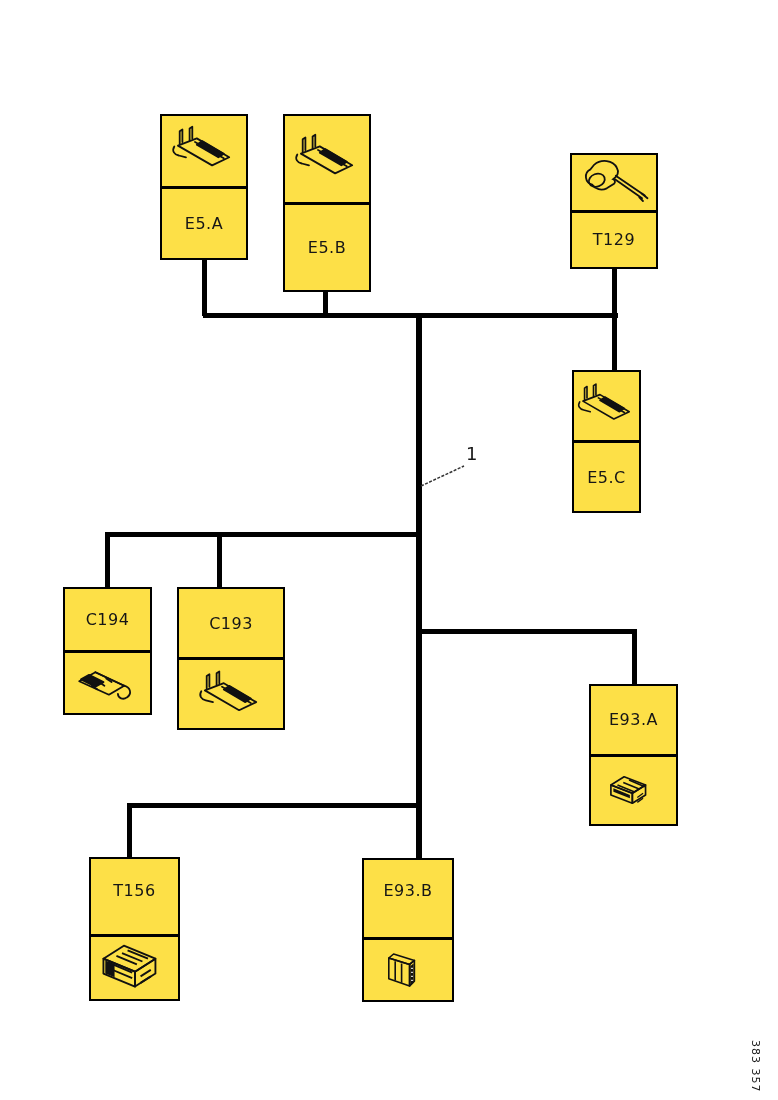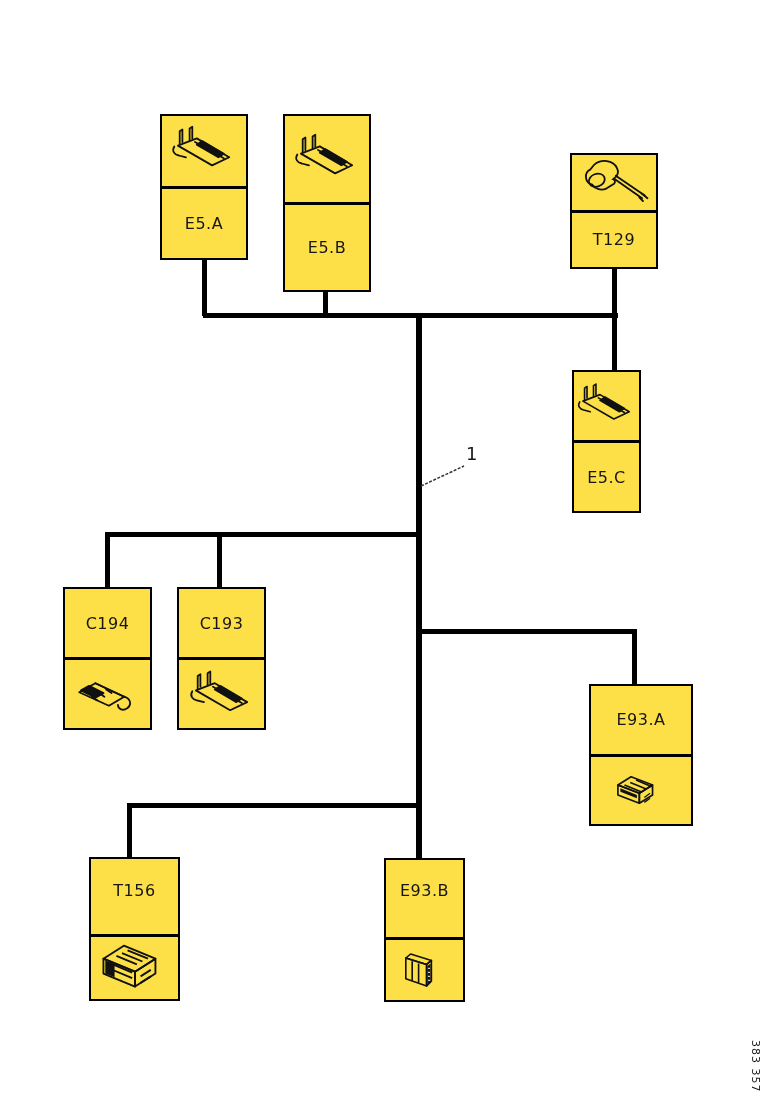--- a/index.html
+++ b/index.html
@@ -14,25 +14,25 @@
   .comp{position:absolute;border:2px solid #000;background:#fde047;display:flex;flex-direction:column;box-sizing:border-box;}
   .cell{flex:1;display:flex;align-items:center;justify-content:center;overflow:hidden;}
   .cell + .cell{border-top:3px solid #000;}
   .comp-label{font-size:16px;letter-spacing:.5px;color:#161616;}
   .icon-wrap svg{display:block;}
   
   .box-e5a  {left:160px;top:114px;width:88px;height:146px;}
   .box-e5b  {left:283px;top:114px;width:88px;height:178px;}
   .box-t129 {left:570px;top:118px;width:88px;height:116px;margin-top:35px;}
   .box-e5c  {left:572px;top:370px;width:69px;height:143px;}
-  .box-c194 {left:63px; top:587px;width:89px;height:143px;}
-  .box-c193 {left:177px;top:587px;width:89px;height:143px;}
-  .box-e93a {left:589px;top:684px;width:104px;height:142px;}
+  .box-c194 {left:63px; top:587px;width:89px;height:128px;}
+  .box-c193 {left:177px;top:587px;width:108px;height:143px;}
+  .box-e93a {left:589px;top:684px;width:89px;height:142px;}
   .box-t156 {left:89px; top:857px;width:91px;height:144px;gap:12px;}
-  .box-e93b {left:384px;top:858px;width:81px;height:144px;gap:16px;}
+  .box-e93b {left:362px;top:858px;width:92px;height:144px;gap:16px;}
   
   .w-top-h   {left:203px;top:313px;width:415px;height:5px;}
   .w-e5a-v   {left:202px;top:259px;width:5px;height:57px;}
   .w-e5b-v   {left:323px;top:259px;width:5px;height:57px;}
   .w-t129-v  {left:612px;top:261px;width:5px;height:110px;}
   .w-trunk   {left:416px;top:313px;width:6px;height:547px;}
   .w-mid-h   {left:105px;top:532px;width:317px;height:5px;}
   .w-c194-v  {left:105px;top:532px;width:5px;height:57px;}
   .w-c193-v  {left:217px;top:532px;width:5px;height:57px;}
   .w-e93a-h  {left:416px;top:629px;width:221px;height:5px;}

